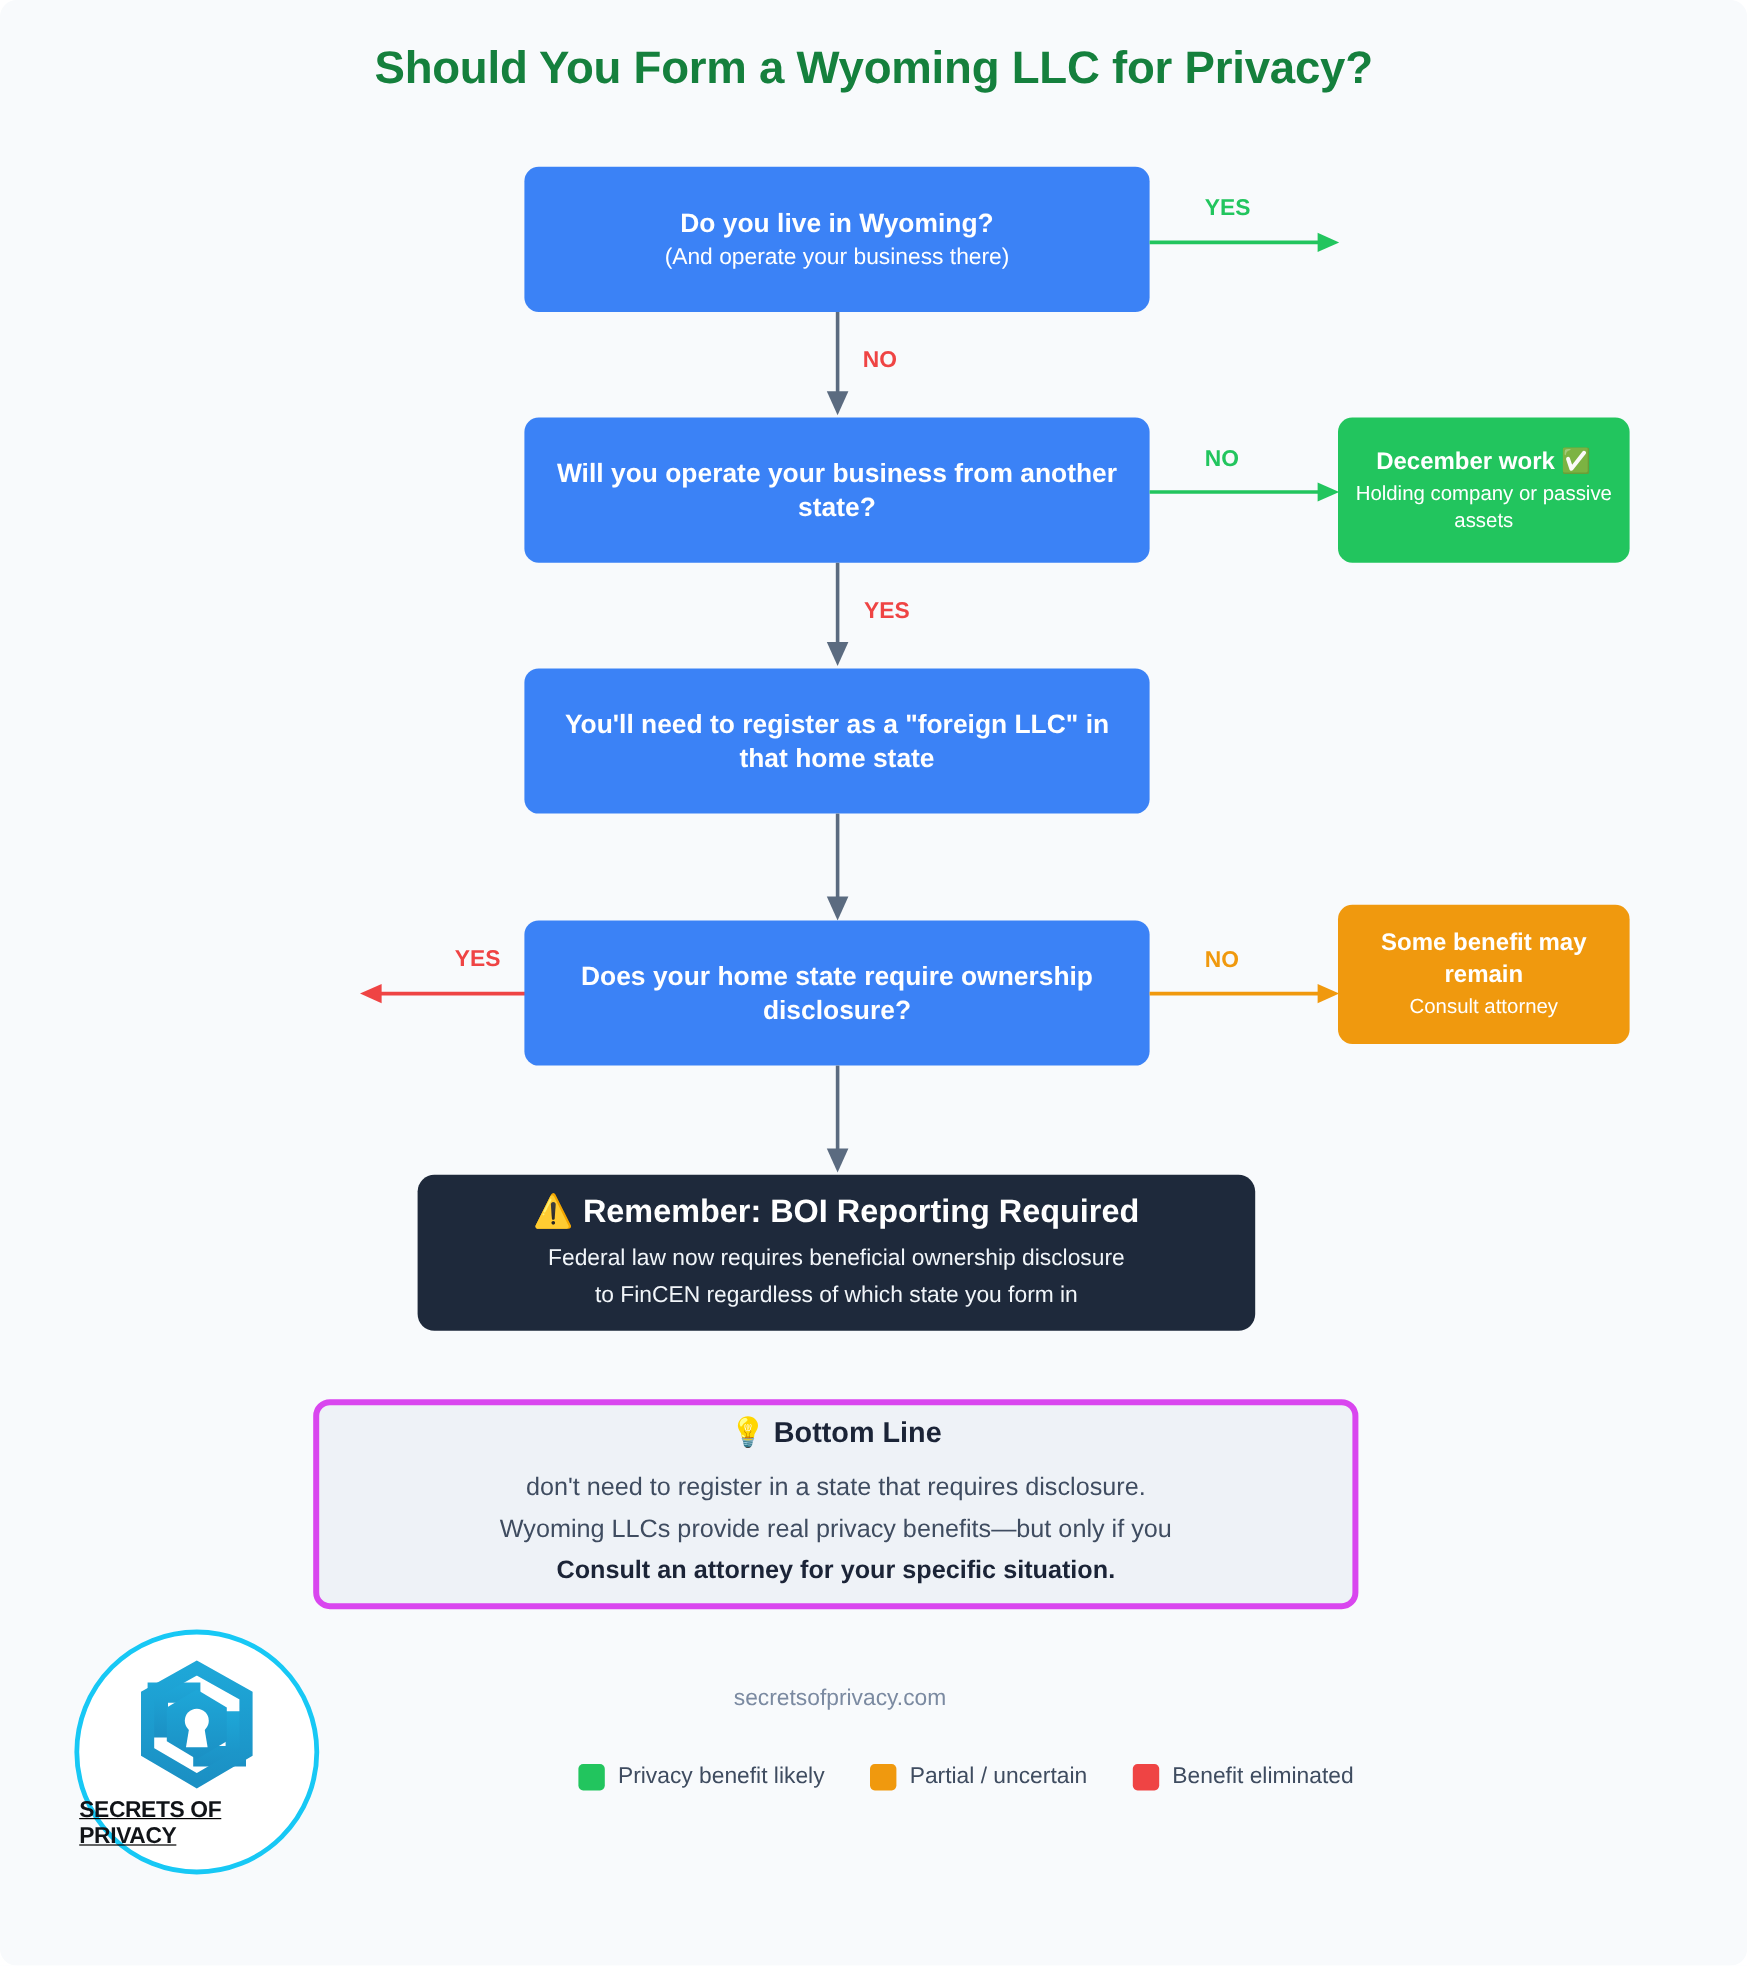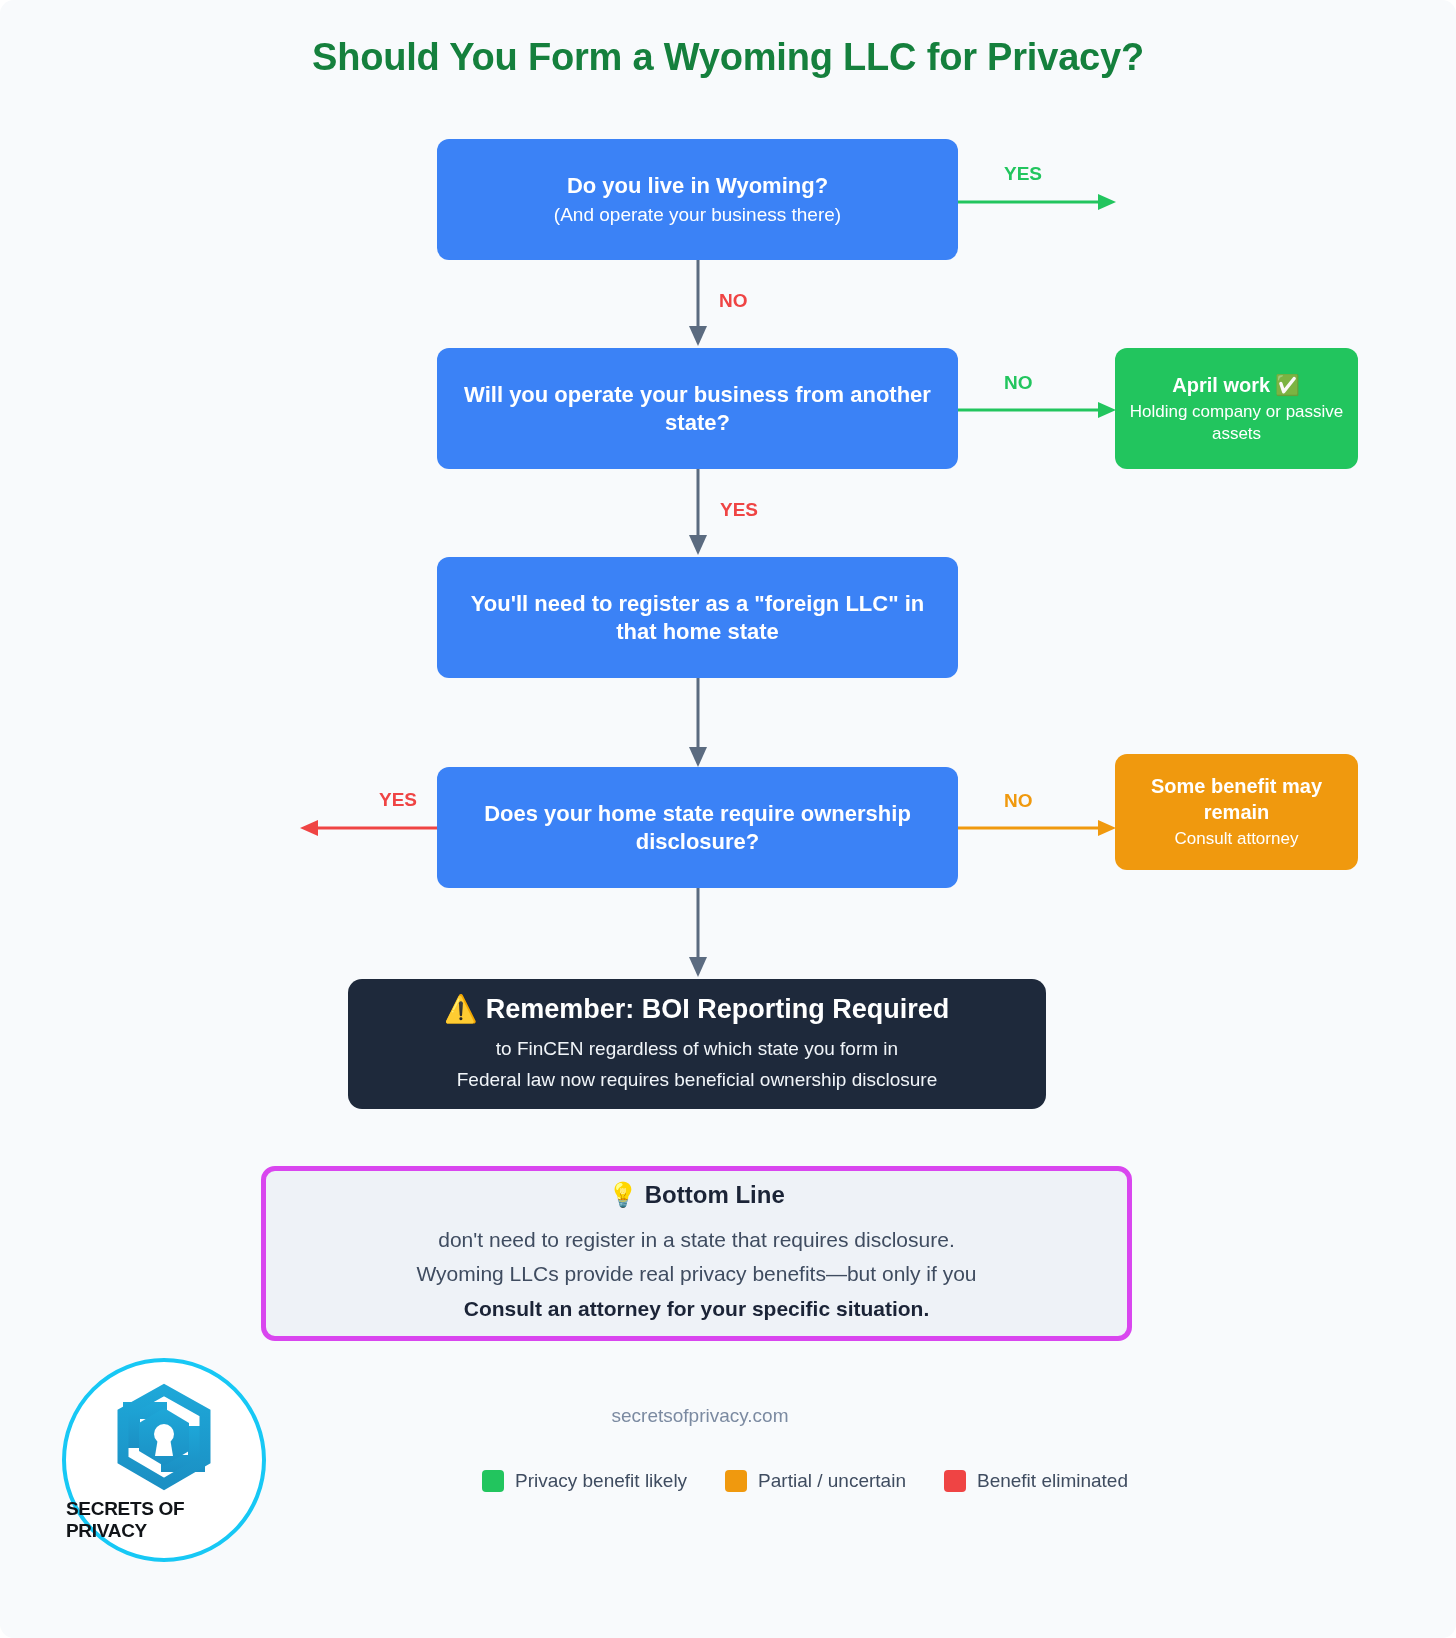--- a/index.html
+++ b/index.html
@@ -131,20 +131,21 @@
     position: absolute;
     left: 62px; top: 1358px;
     width: 204px; height: 204px;
     border-radius: 50%;
     background: #ffffff;
     border: 4px solid #17c8f5;
     display: flex;
     flex-direction: column;
     align-items: center;
     justify-content: center;
+    text-decoration: underline;
   }
   .logo svg { display: block; }
   .logo .logo-word {
     font-size: 19px;
     font-weight: bold;
     color: #111418;
     letter-spacing: -0.3px;
     margin-top: 2px;
   }
 
@@ -199,21 +200,21 @@
     <div class="main">Will you operate your business from another state?</div>
   </div>
 
   <svg class="arrow-svg" style="left:958px; top:398px; width:160px; height:24px;" viewBox="0 0 160 24">
     <line x1="0" y1="12" x2="142" y2="12" stroke="#22c55e" stroke-width="3"></line>
     <polygon points="158,12 140,4 140,20" fill="#22c55e"></polygon>
   </svg>
   <div class="edge-label lbl-green" style="left:1004px; top:372px;">NO</div>
 
   <div class="node good outcome" style="left:1115px; top:348px; width:243px; height:121px;">
-    <div class="main">April work ✅</div>
+    <div class="main">December work ✅</div>
     <div class="sub">Holding company or passive assets</div>
   </div>
 
   <svg class="arrow-svg" style="left:686px; top:469px; width:24px; height:87px;" viewBox="0 0 24 87">
     <line x1="12" y1="0" x2="12" y2="70" stroke="#5b6b80" stroke-width="3"></line>
     <polygon points="12,86 3,66 21,66" fill="#5b6b80"></polygon>
   </svg>
   <div class="edge-label lbl-red" style="left:720px; top:499px;">YES</div>
 
   <div class="node decision" style="left:437px; top:557px; width:521px; height:121px;">
@@ -247,22 +248,22 @@
     <div class="sub">Consult attorney</div>
   </div>
 
   <svg class="arrow-svg" style="left:686px; top:888px; width:24px; height:90px;" viewBox="0 0 24 90">
     <line x1="12" y1="0" x2="12" y2="73" stroke="#5b6b80" stroke-width="3"></line>
     <polygon points="12,89 3,69 21,69" fill="#5b6b80"></polygon>
   </svg>
 
   <div class="callout" style="left:348px; top:979px; width:698px; height:130px;">
     <div class="c-title">⚠️ Remember: BOI Reporting Required</div>
+    <div class="c-line">Federal law now requires beneficial ownership disclosure</div>
     <div class="c-line">to FinCEN regardless of which state you form in</div>
-    <div class="c-line">Federal law now requires beneficial ownership disclosure</div>
   </div>
 
   <div class="bottomline" style="left:261px; top:1166px; width:871px; height:175px;">
     <div class="b-title">💡 Bottom Line</div>
     <div class="b-line">don't need to register in a state that requires disclosure.</div>
     <div class="b-line">Wyoming LLCs provide real privacy benefits—but only if you</div>
     <div class="b-line strong">Consult an attorney for your specific situation.</div>
   </div>
 
   <div class="logo">

